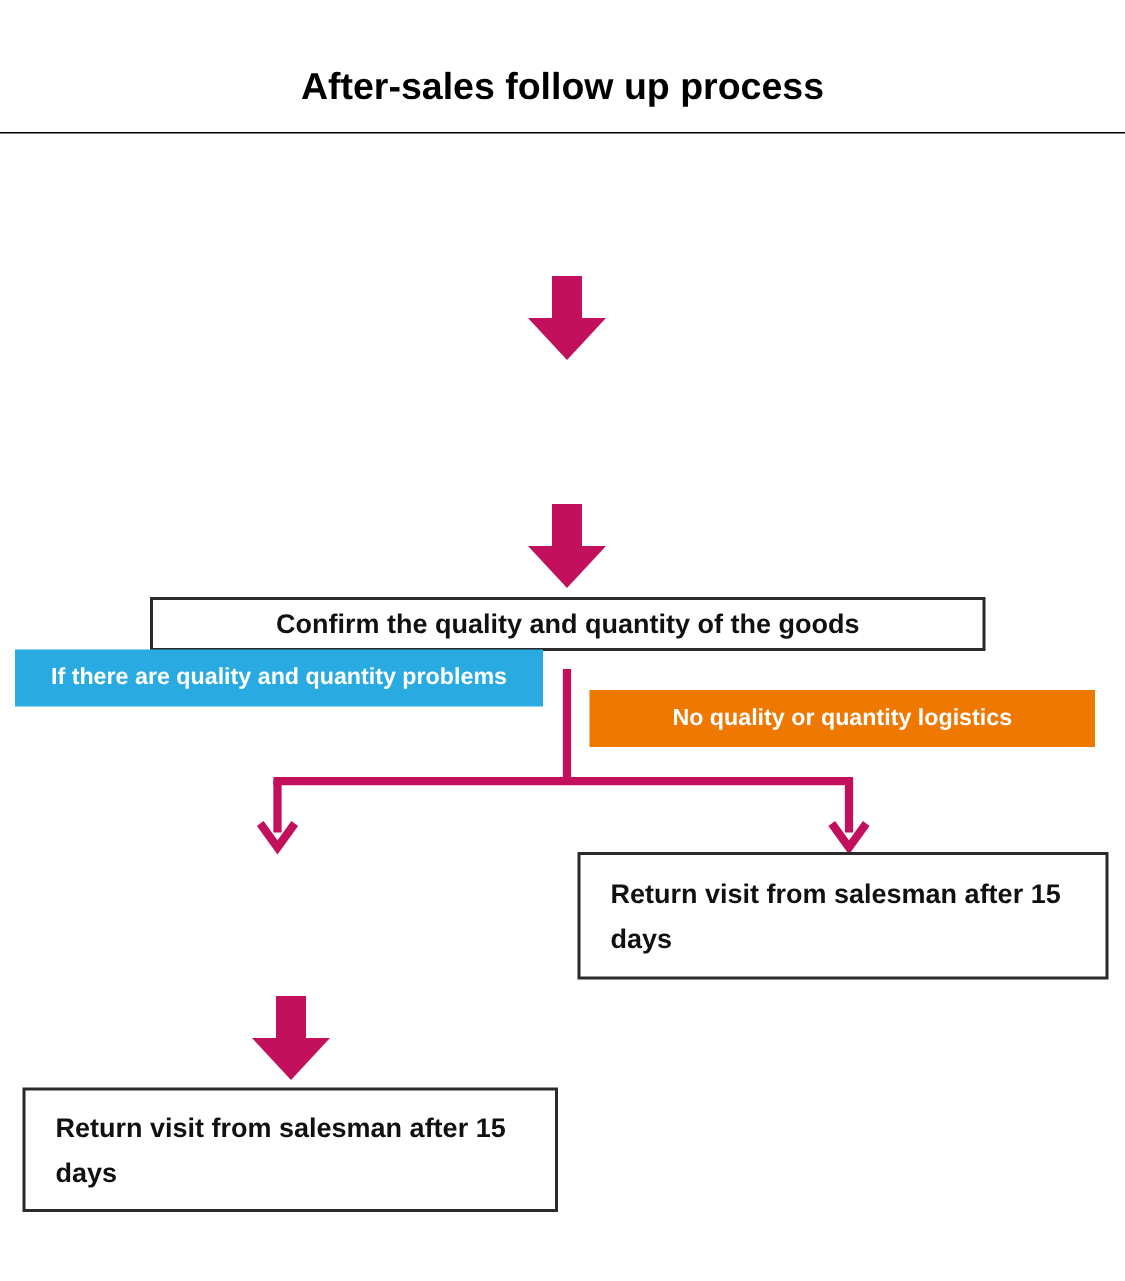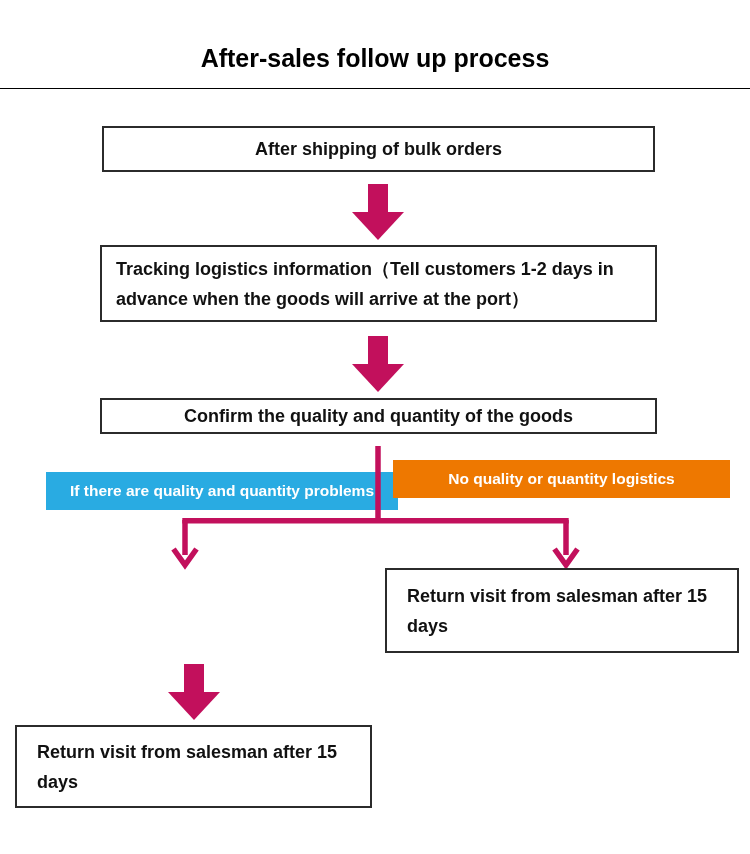--- a/index.html
+++ b/index.html
@@ -47,43 +47,37 @@
   .connector{position:absolute;left:0;top:440px;width:750px;height:135px;}
 </style>
 </head>
 <body>
 
 <div class="stage">
 
   <div class="title">After-sales follow up process</div>
   <div class="title-rule"></div>
 
-  <div class="box center" style="left:102px;top:126px;width:553px;height:46px;">
-    <span>After shipping of bulk orders</span>
-  </div>
 
   <div class="block-arrow" style="left:352px;top:184px;">
     <div class="stem"></div>
     <div class="head"></div>
   </div>
 
-  <div class="box left" style="left:100px;top:245px;width:557px;height:77px;padding:0 10px 0 14px;">
-    <span>Tracking logistics information（Tell customers 1-2 days in advance when the goods will arrive at the port）</span>
-  </div>
 
   <div class="block-arrow" style="left:352px;top:336px;">
     <div class="stem"></div>
     <div class="head"></div>
   </div>
 
   <div class="box center" style="left:100px;top:398px;width:557px;height:36px;">
     <span>Confirm the quality and quantity of the goods</span>
   </div>
 
-  <div class="branch-label yes" style="left:10px;top:472px;width:352px;margin-left:36px;">If there are quality and quantity problems</div>
+  <div class="branch-label yes" style="left:10px;top:433px;width:352px;">If there are quality and quantity problems</div>
 
   <div class="branch-label no" style="left:393px;top:460px;width:337px;">No quality or quantity logistics</div>
 
   <svg class="connector" viewBox="0 0 750 135">
     <path d="M378 6 L378 80" fill="none" stroke="var(--arrow)" stroke-width="5.5"></path>
     <path d="M182.3 80.75 L568.7 80.75" fill="none" stroke="var(--arrow)" stroke-width="5.5"></path>
     <path d="M185 80 L185 115" fill="none" stroke="var(--arrow)" stroke-width="5.5"></path>
     <path d="M566 80 L566 115" fill="none" stroke="var(--arrow)" stroke-width="5.5"></path>
     <path d="M173.5 109 L185 125 L196.5 109" fill="none" stroke="var(--arrow)" stroke-width="5.5" stroke-linejoin="miter"></path>
     <path d="M554.5 109 L566 125 L577.5 109" fill="none" stroke="var(--arrow)" stroke-width="5.5" stroke-linejoin="miter"></path>

